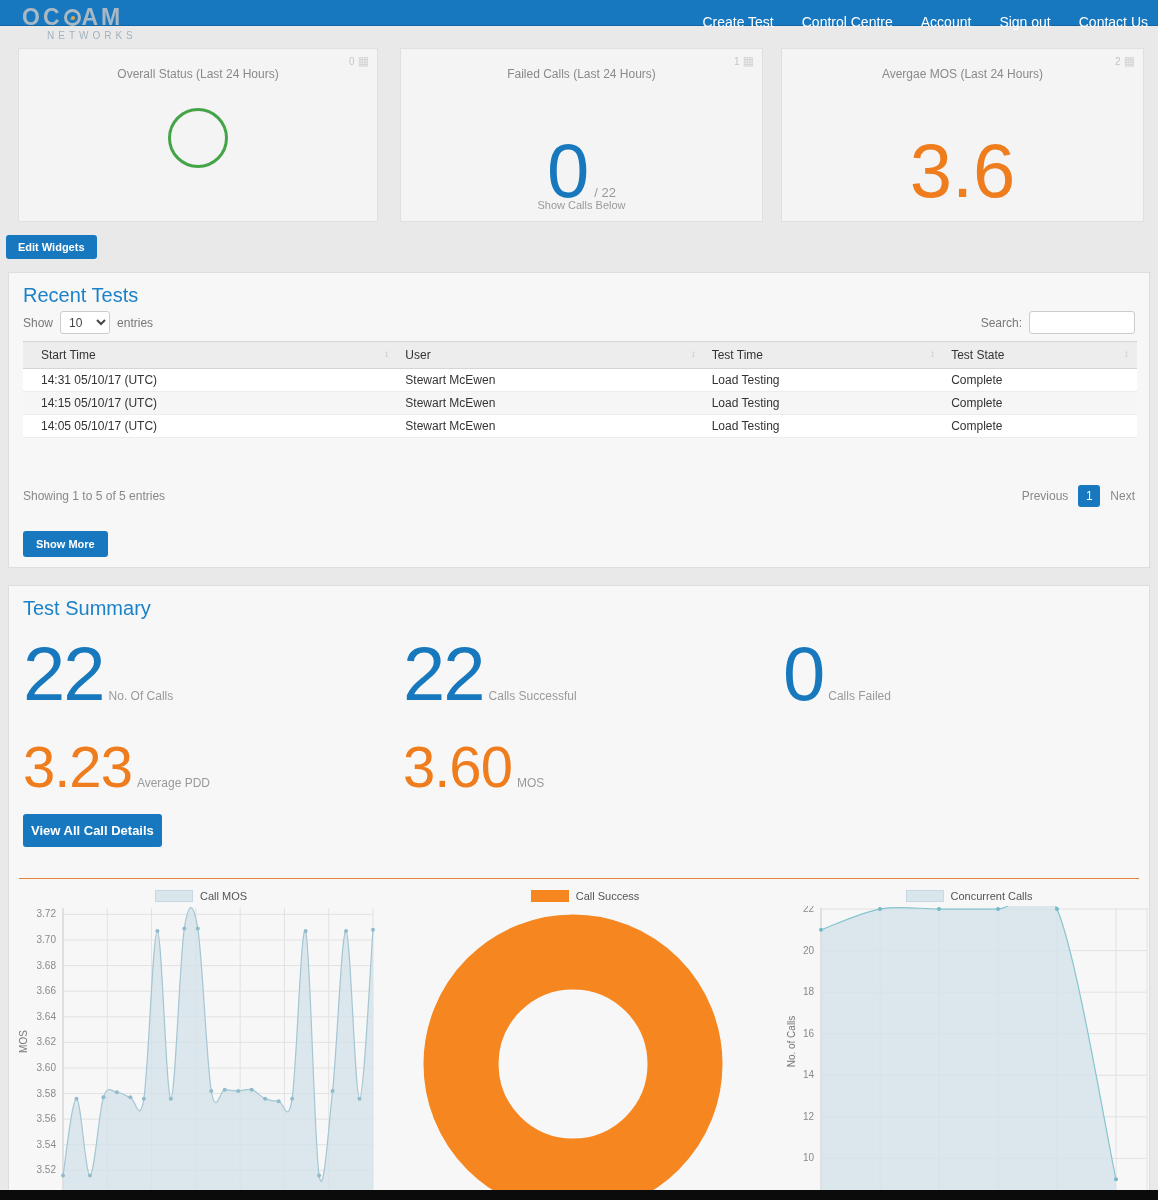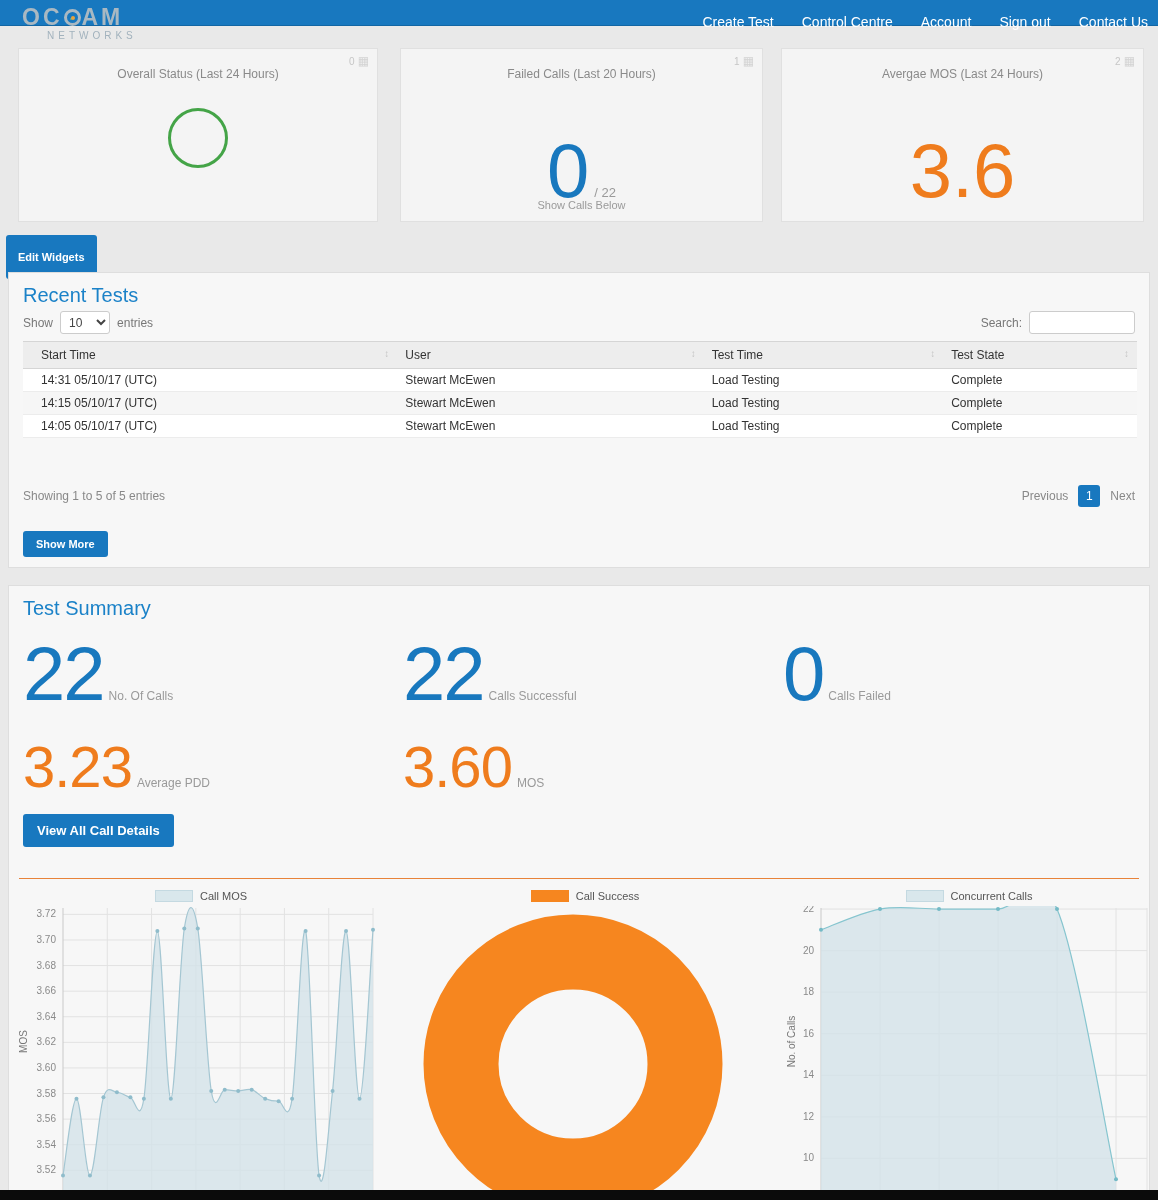--- a/index.html
+++ b/index.html
@@ -37,23 +37,23 @@
     justify-content:center; align-items:baseline; }
   .widget-big-blue { font-size:76px; line-height:76px; color:#1878be; }
   .widget-big-orange { font-size:76px; line-height:76px; color:#ef7c1d; }
   .widget-suffix { font-size:13px; color:#9a9a9a; margin-left:5px; }
   .widget-link { position:absolute; left:0; right:0; top:150px; text-align:center;
     font-size:11px; color:#9a9a9a; cursor:pointer; }
 
   
   .btn { display:inline-block; background:#1878bf; color:#fff; border:none; cursor:pointer;
     border-radius:3px; font-family:"Liberation Sans", sans-serif; font-weight:bold; }
-  .btn-edit { position:absolute; left:6px; top:235px; font-size:11px; padding:16px 12px; }
+  .btn-edit { position:absolute; left:6px; top:235px; font-size:11px; padding:6px 12px; }
   .btn-showmore { position:absolute; left:14px; top:258px; font-size:11px; padding:7px 13px; }
-  .btn-details { position:absolute; left:14px; top:228px; font-size:13px; padding:9px 14px;text-align:right; }
+  .btn-details { position:absolute; left:14px; top:228px; font-size:13px; padding:9px 8px;text-align:right; }
 
   
   .panel { position:absolute; left:8px; width:1142px; background:#f7f7f7; border:1px solid #dedede; }
   .panel-recent { top:272px; height:296px; }
   .panel-summary { top:585px; height:616px; }
   .panel-heading { position:absolute; left:14px; top:11px; font-size:20px; color:#1b82c8; }
 
   
   .tbl-controls { position:absolute; top:38px; left:14px; right:14px; height:24px; font-size:12px; color:#777; }
   .show-entries { display:flex; align-items:center; gap:7px; float:left; }
@@ -141,21 +141,21 @@
     </div>
     <div class="widget-title">Overall Status (Last 24 Hours)</div>
     <div class="status-circle"></div>
   </div>
 
   <div class="widget-card w1">
     <div class="widget-corner">
       <span>1</span>
       <span class="grid-glyph">▦</span>
     </div>
-    <div class="widget-title">Failed Calls (Last 20 Hours)</div>
+    <div class="widget-title">Failed Calls (Last 24 Hours)</div>
     <div class="widget-big-wrap">
       <span class="widget-big-blue">0</span>
       <span class="widget-suffix">/ 22</span>
     </div>
     <div class="widget-link">Show Calls Below</div>
   </div>
 
   <div class="widget-card w2">
     <div class="widget-corner">
       <span>2</span>

